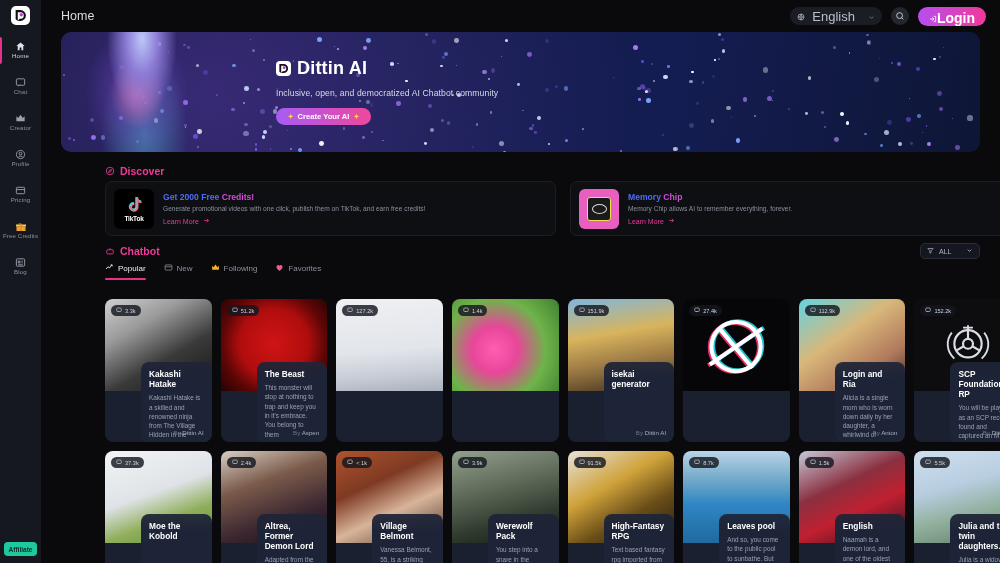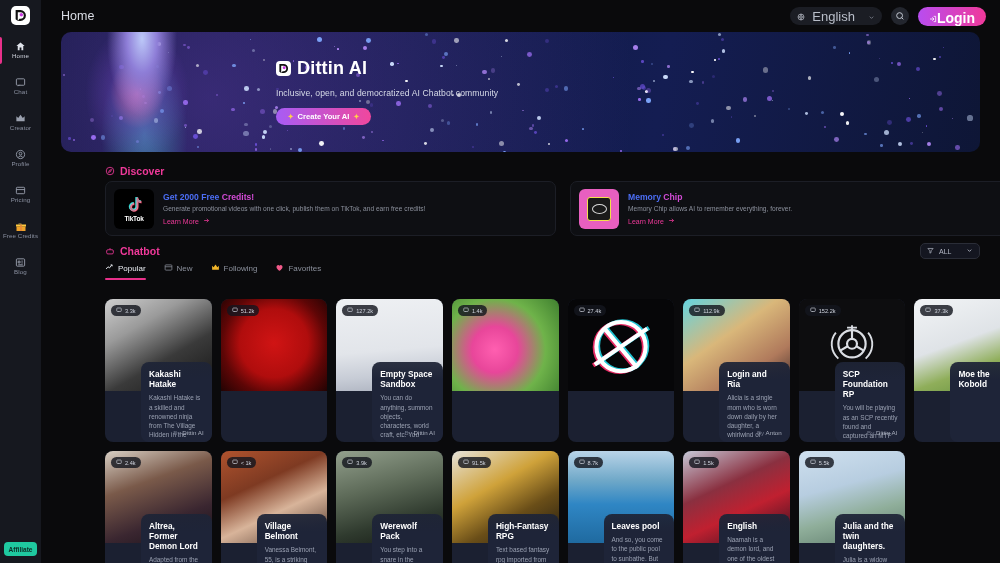--- a/index.html
+++ b/index.html
@@ -692,44 +692,59 @@
       </div>
       <div class="card">
         <div class="card-img art-beast"></div>
         <div class="badge">
           <span><svg width="6" height="6" viewBox="0 0 24 24" fill="none" stroke="#cfd3dd" stroke-width="2.6">
               <rect x="3" y="4" width="18" height="14" rx="3"></rect>
               <path d="M8 20l2-2"></path>
             </svg></span>
           <span>51.2k</span>
         </div>
+        <div class="card-body">
+          <div class="card-title">The Beast</div>
+          <div class="card-desc">This monster will stop at nothing to trap and keep you in it's embrace. You belong to them</div>
+          <div class="card-by"><span>By</span> <b>Aspen</b></div>
+        </div>
       </div>
       <div class="card">
         <div class="card-img art-empty"></div>
         <div class="badge">
           <span><svg width="6" height="6" viewBox="0 0 24 24" fill="none" stroke="#cfd3dd" stroke-width="2.6">
               <rect x="3" y="4" width="18" height="14" rx="3"></rect>
               <path d="M8 20l2-2"></path>
             </svg></span>
           <span>127.2k</span>
         </div>
-        <div class="card-body">
-          <div class="card-title">Empty Space Sandbox</div>
-          <div class="card-desc">You can do anything, summon objects, characters, world craft, etc. You could stay in your</div>
+      </div>
+      <div class="card">
+        <div class="card-img art-mane"></div>
+        <div class="badge">
+          <span><svg width="6" height="6" viewBox="0 0 24 24" fill="none" stroke="#cfd3dd" stroke-width="2.6">
+              <rect x="3" y="4" width="18" height="14" rx="3"></rect>
+              <path d="M8 20l2-2"></path>
+            </svg></span>
+          <span>1.4k</span>
+        </div>
+      </div>
+      <div class="card">
+        <div class="card-img art-isekai"></div>
+        <div class="badge">
+          <span><svg width="6" height="6" viewBox="0 0 24 24" fill="none" stroke="#cfd3dd" stroke-width="2.6">
+              <rect x="3" y="4" width="18" height="14" rx="3"></rect>
+              <path d="M8 20l2-2"></path>
+            </svg></span>
+          <span>151.9k</span>
+        </div>
+        <div class="card-body">
+          <div class="card-title">isekai generator</div>
+          <div class="card-desc"></div>
           <div class="card-by"><span>By</span> <b>Dittin AI</b></div>
-        </div>
-      </div>
-      <div class="card">
-        <div class="card-img art-mane"></div>
-        <div class="badge">
-          <span><svg width="6" height="6" viewBox="0 0 24 24" fill="none" stroke="#cfd3dd" stroke-width="2.6">
-              <rect x="3" y="4" width="18" height="14" rx="3"></rect>
-              <path d="M8 20l2-2"></path>
-            </svg></span>
-          <span>1.4k</span>
         </div>
       </div>
       <div class="card">
         <div class="card-img art-twisted">
           <div class="anarchy-mark">
             <svg width="82" height="82" viewBox="0 0 100 100" fill="none">
               <g stroke="#ff2f6e" stroke-width="5" opacity=".9" transform="translate(-2,1)">
                 <circle cx="50" cy="52" r="30"></circle>
                 <path d="M18 74L82 30M30 30l40 48"></path>
               </g>

